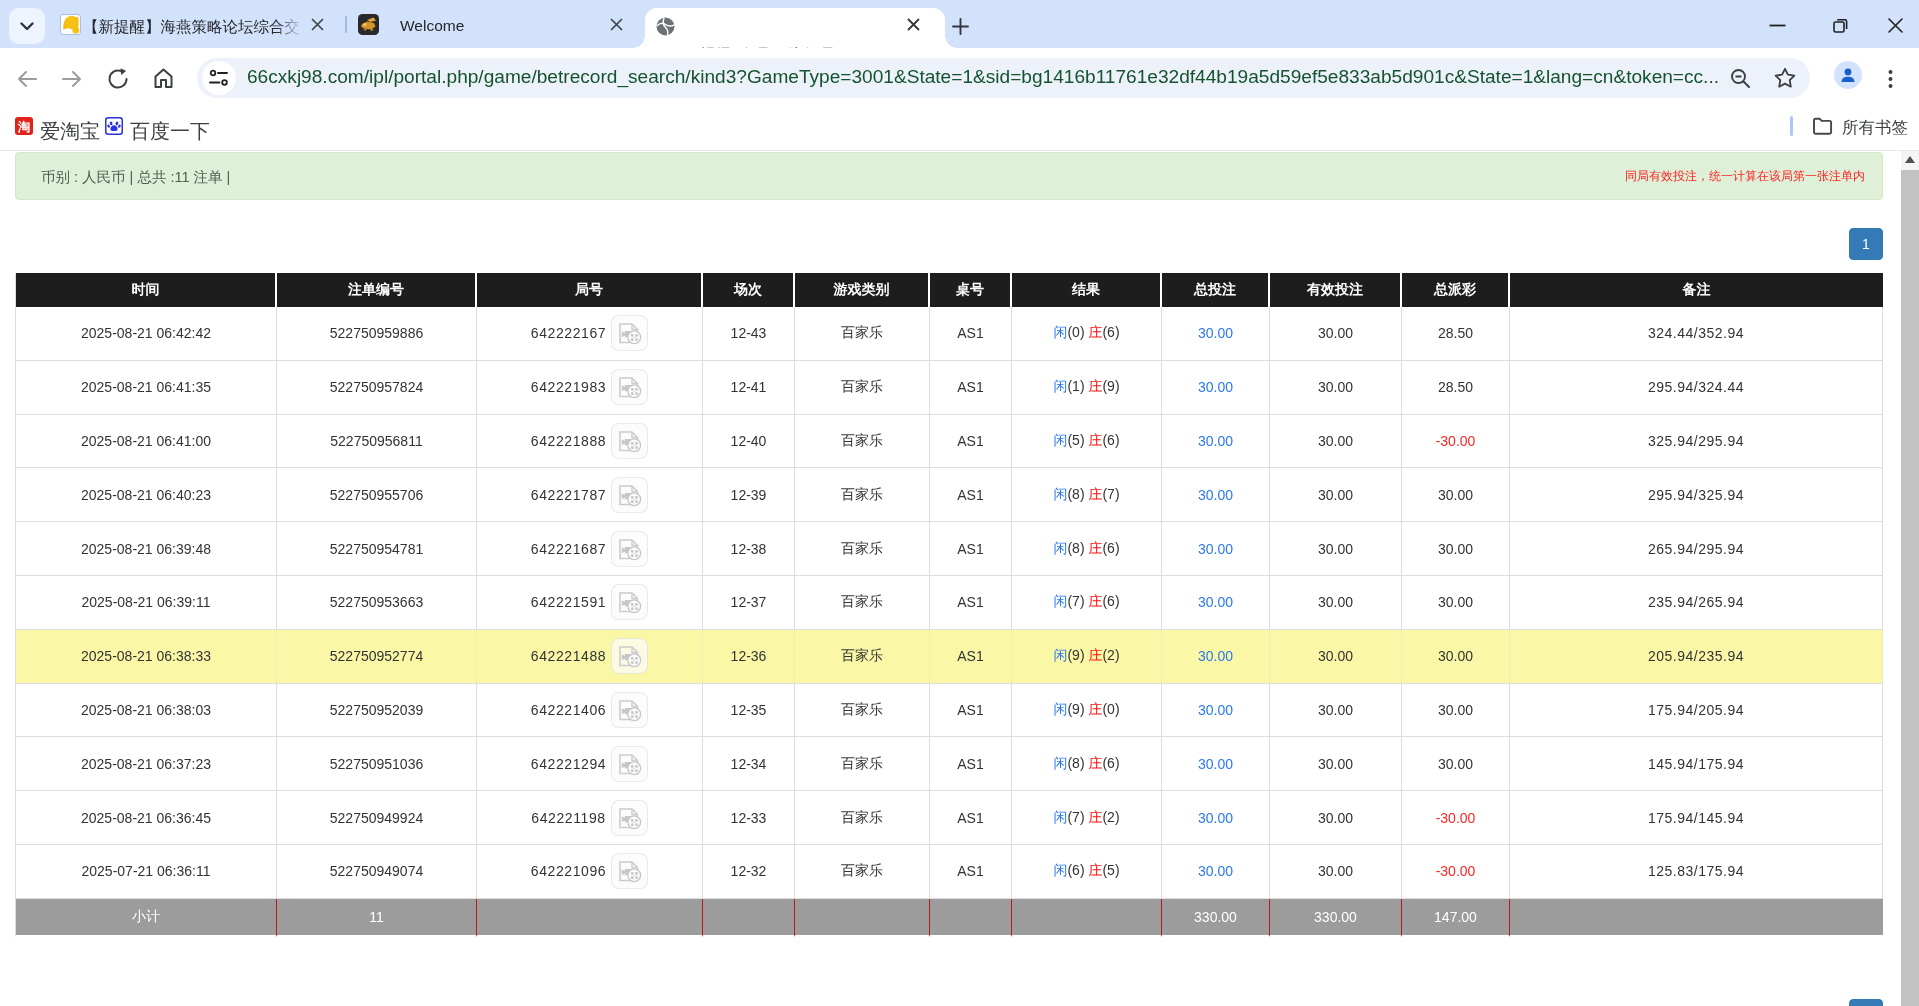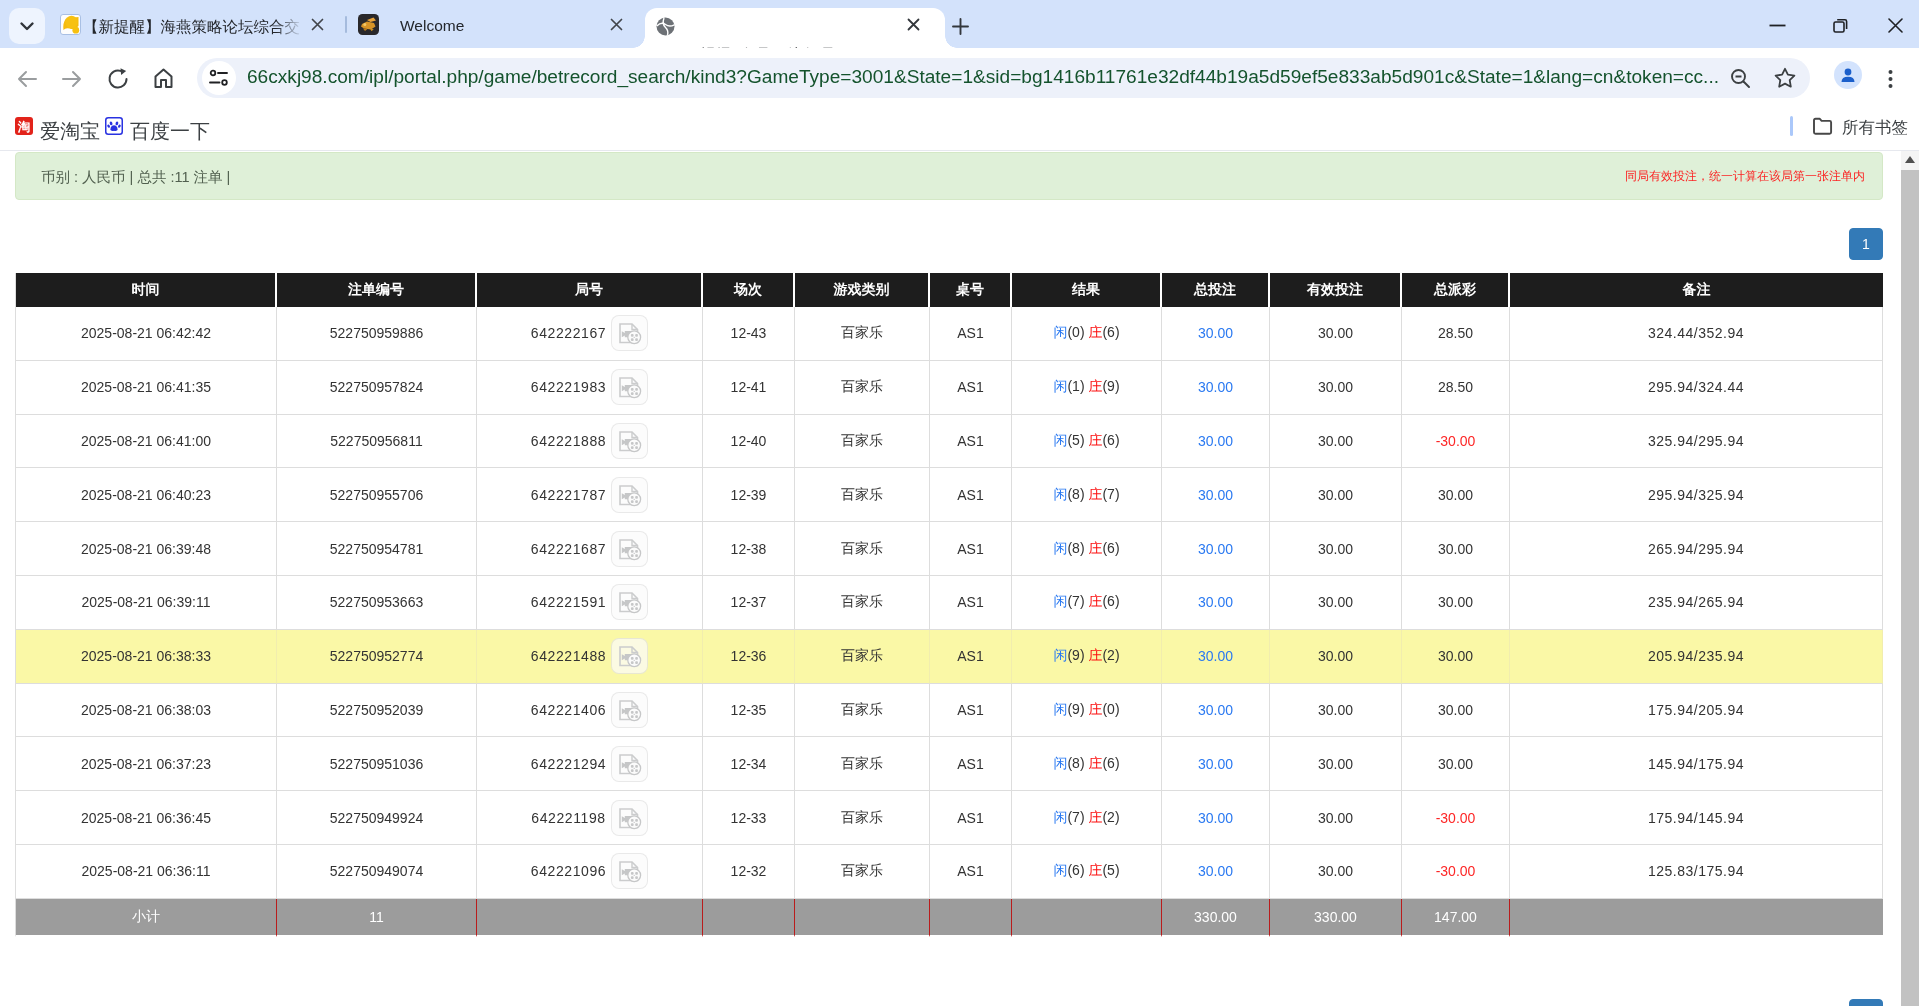--- a/index.html
+++ b/index.html
@@ -492,21 +492,21 @@
             <td>12-33</td>
             <td>百家乐</td>
             <td>AS1</td>
             <td><span class="zh">闲</span>(7) <span class="zg">庄</span>(2)</td>
             <td class="bl">30.00</td>
             <td>30.00</td>
             <td class="rd">-30.00</td>
             <td>175.94/145.94</td>
           </tr>
 <tr>
-            <td>2025-08-21 06:36:11</td>
+            <td>2025-07-21 06:36:11</td>
             <td>522750949074</td>
             <td><span class="gno">642221096<span class="vbtn">
                   <svg width="24" height="23" viewBox="0 0 24 23">
                     <path d="M2 2 L14 2 L19.5 7.5 L19.5 20.5 L2 20.5 Z" fill="none" stroke="#cbcccd" stroke-width="1.6"></path>
                     <path d="M14 2 L14 7.5 L19.5 7.5" fill="none" stroke="#cbcccd" stroke-width="1.4"></path>
                     <path d="M3.8 9.2 L6.8 11 L6.8 9 L13.8 9 L13.8 15.2 L6.8 15.2 L6.8 13.4 L3.8 15.2 Z" fill="#c6c7c8"></path>
                     <circle cx="16.2" cy="15.3" r="6.4" fill="#fbfbfb" stroke="#c6c7c8" stroke-width="1.3"></circle>
                     <rect x="12.9" y="12" width="2.7" height="2.7" rx="0.9" fill="#c6c7c8"></rect>
                     <rect x="17.2" y="12" width="2.7" height="2.7" rx="0.9" fill="#c6c7c8"></rect>
                     <rect x="12.9" y="16.3" width="2.7" height="2.7" rx="0.9" fill="#c6c7c8"></rect>

